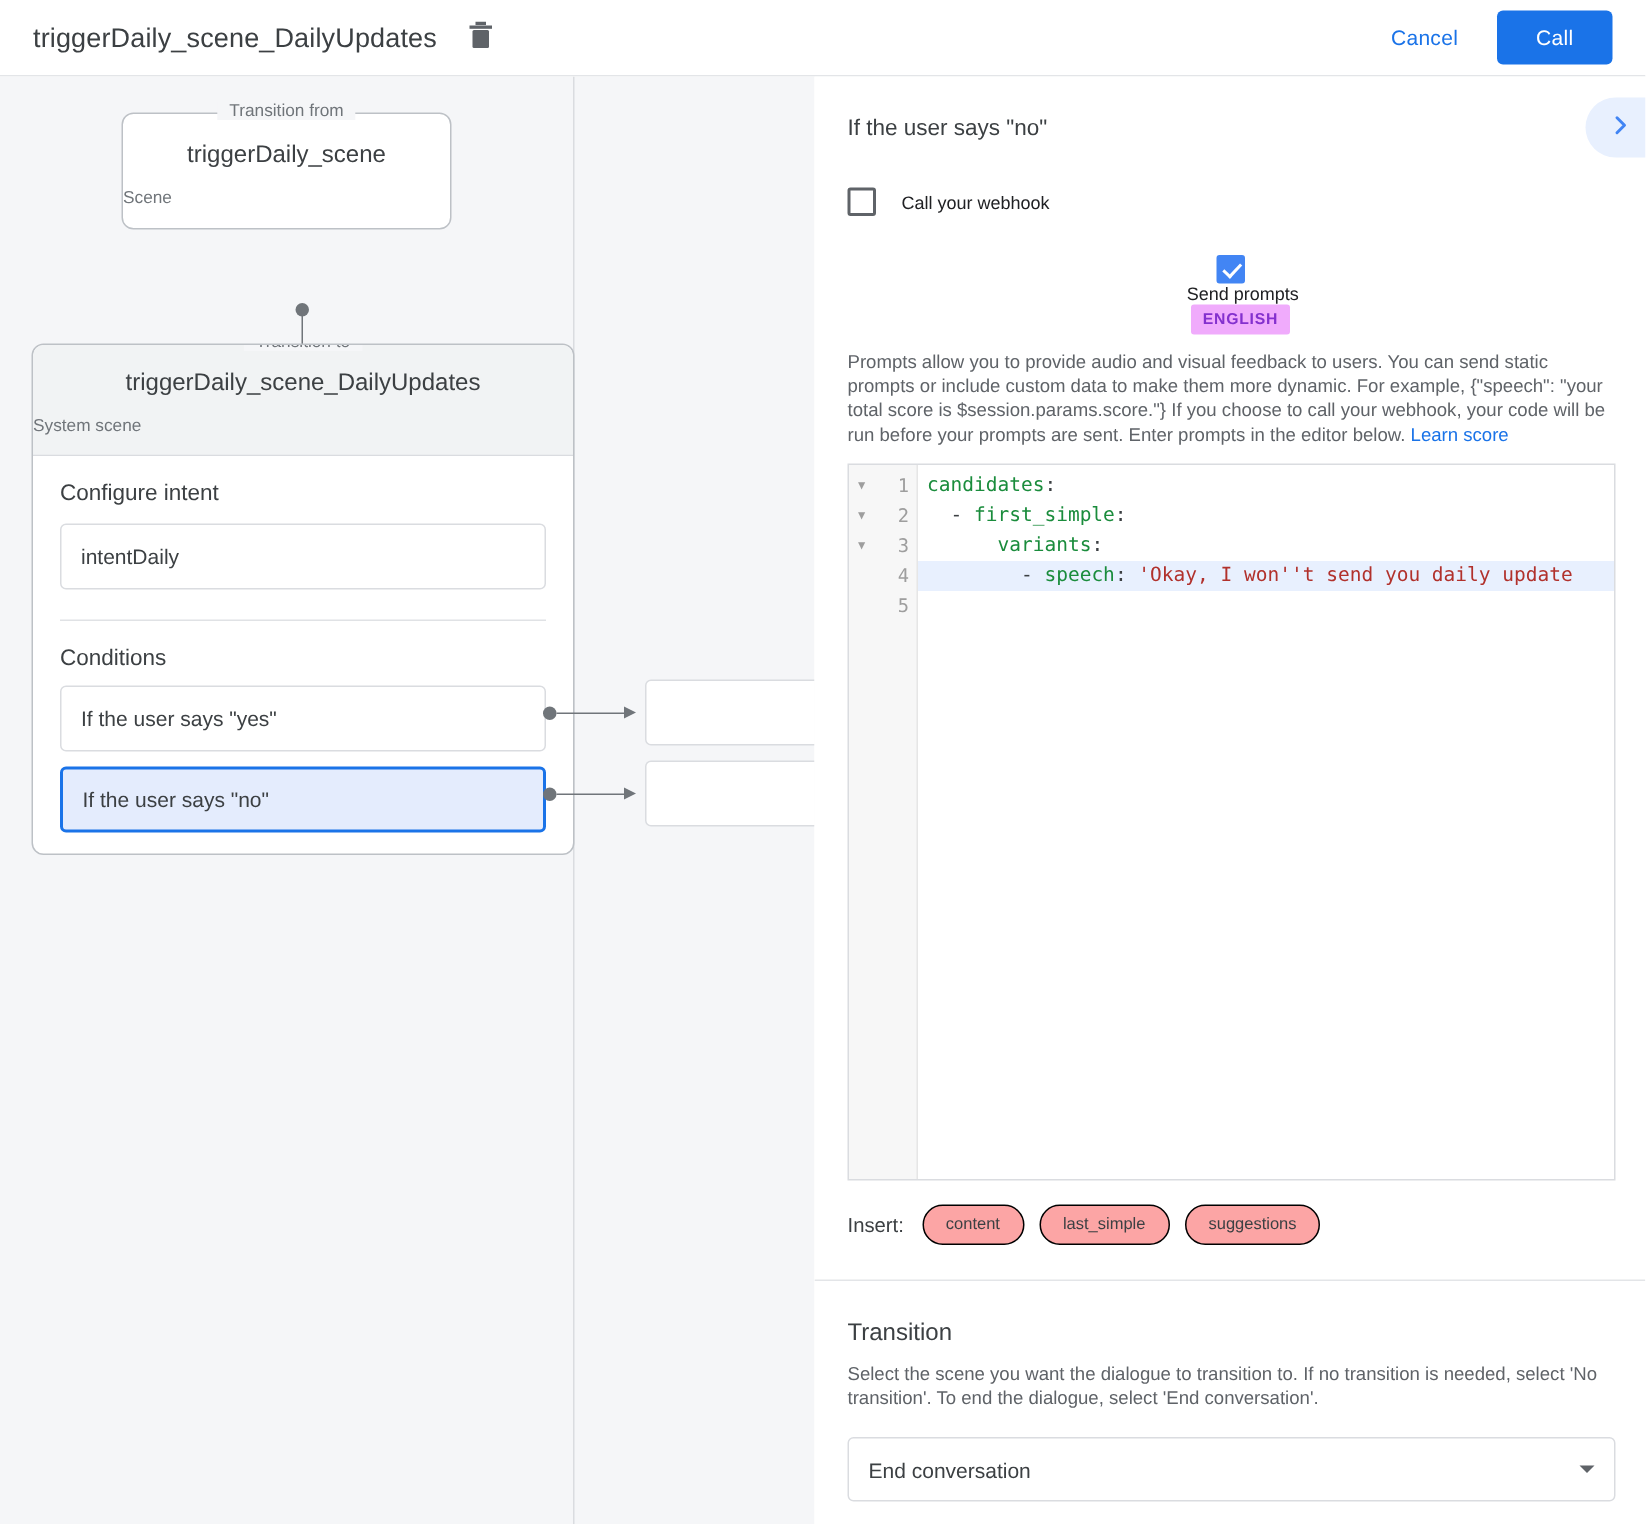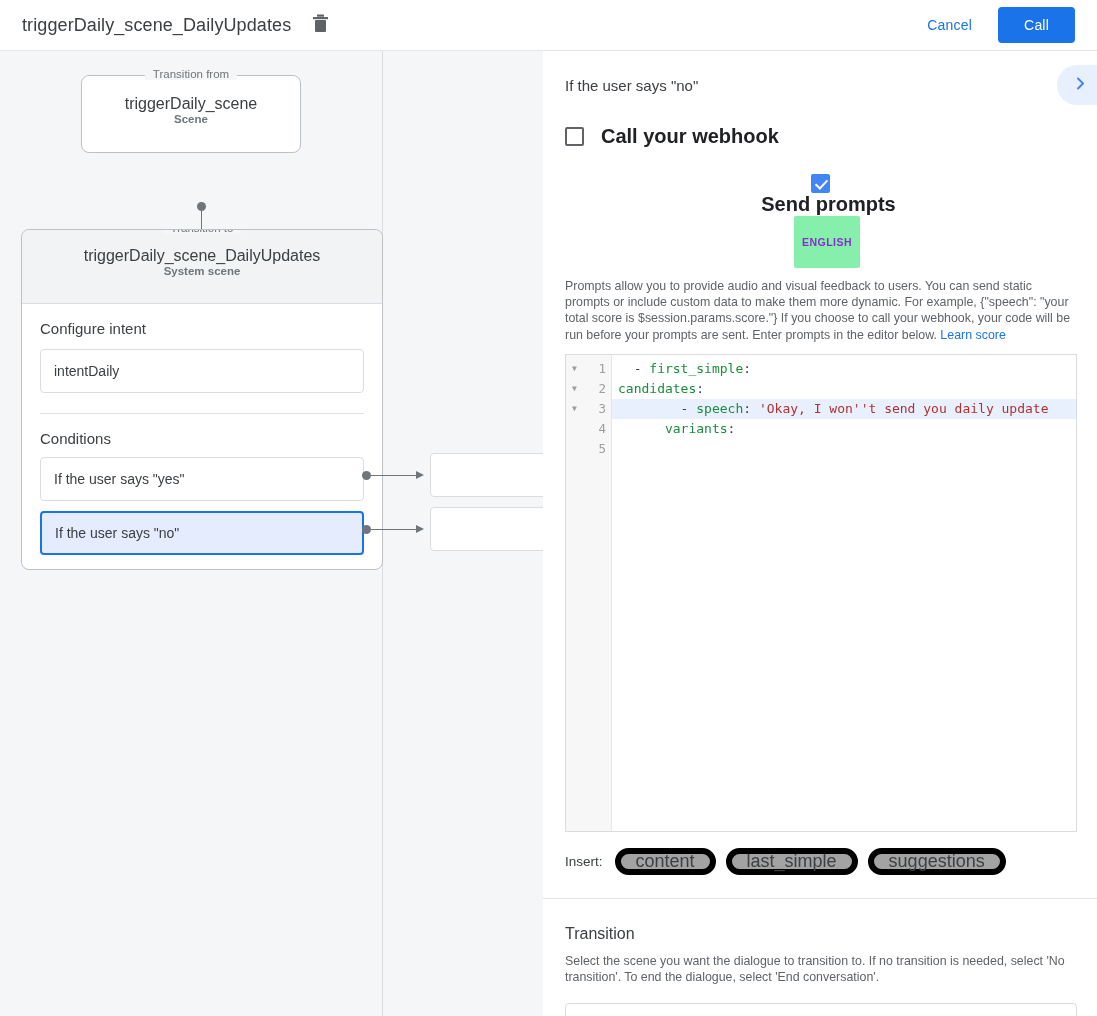--- a/index.html
+++ b/index.html
@@ -59,21 +59,21 @@
     position: absolute;
     border: 1px solid #bdc1c6; border-radius: 8px;
     background: #ffffff;
   }
   .node-legend {
     position: absolute; top: -8px; left: 50%; transform: translateX(-50%);
     background: #f5f6f8; padding: 0 8px;
     font-size: 11.5px; color: #70757a; white-space: nowrap;
   }
   .node-title { font-size: 16px; color: #3c4043; text-align: center; }
-  .node-sub   { font-size: 11.5px; color: #70757a; text-align: center; margin-top: 0; font-weight: bold; }
+  .node-sub   { font-size: 11.5px; color: #70757a; margin-top: 13px; }
 
   #node-from { left: 81px; top: 24px; width: 220px; height: 78px; }
   #node-from .node-title { margin-top: 19px; }
 
   #node-to {
     left: 21px; top: 178px; width: 362px; height: 341px;
     background: #ffffff; overflow: hidden;
   }
   .node-to-header {
     height: 74px; background: #f1f3f4;
@@ -151,25 +151,25 @@
   .cb.checked {
     background: #4285f4; border-color: #4285f4;
     position: relative;
   }
   .cb.checked::after {
     content: ""; position: absolute; left: 5px; top: 1px;
     width: 5px; height: 10px;
     border: solid #fff; border-width: 0 2px 2px 0;
     transform: rotate(43deg);
   }
-  .check-label { margin-left: 17px; font-size: 20px; font-weight: bold; color: #202124; }
+  .check-label { margin-left: 17px; font-size: 12px; font-weight: normal; color: #202124; }
   .lang-badge {
-    margin-left: 14px; background: #86efac; color: #8430ce;
+    margin-left: 14px; background: #f0abfc; color: #8430ce;
     font-size: 10.5px; font-weight: bold; letter-spacing: .5px;
-    padding: 20px 8px; border-radius: 2px;
+    padding: 4px 8px; border-radius: 2px;
   }
 
   .helptext {
     margin-top: 10px; font-size: 12.4px; line-height: 16.2px;
     color: #5f6368; max-width: 510px;
   }
   .helptext a { color: #1a73e8; text-decoration: none; cursor: pointer; }
 
   .tabs { display: flex; margin-top: 18px; }
   .tab {
@@ -203,24 +203,24 @@
     line-height: 20px; color: #3c4043; padding-left: 6px;
   }
   .code-line.hl { background: #e8f0fe; }
   .tok-key  { color: #1a8c3c; }
   .tok-str  { color: #b1312c; }
   .tok-punc { color: #3c4043; }
 
   .insert-row { display: flex; align-items: center; margin-top: 16px; }
   .insert-label { font-size: 13.5px; color: #3c4043; margin-right: 12px; }
   .chip {
-    border: 6px solid #000000; border-radius: 14px; height: 27px;
+    border: 1px solid #000000; border-radius: 14px; height: 27px;
     display: flex; align-items: center; padding: 0 15px;
-    font-size: 18px; color: #3c4043; margin-right: 10px;
-    background: #a3a3a3; cursor: pointer; font-family: inherit;
+    font-size: 11px; color: #3c4043; margin-right: 10px;
+    background: #fca5a5; cursor: pointer; font-family: inherit;
   }
 
   .panel-divider { height: 1px; background: #e3e5e8; margin-top: 23px; }
 
   .transition-title { font-size: 16px; color: #3c4043; margin-top: 26px; }
   .select-box {
     margin-top: 18px; width: 512px; height: 43px;
     border: 1px solid #dadce0; border-radius: 4px; background: #fff;
     display: flex; align-items: center; padding: 0 13px;
     font-size: 14px; color: #3c4043; cursor: pointer;
@@ -353,24 +353,24 @@
             <div class="gutter-row">
               <span class="fold"></span>
               <span class="lnum">4</span>
             </div>
             <div class="gutter-row">
               <span class="fold"></span>
               <span class="lnum">5</span>
             </div>
           </div>
         <div class="code" id="codearea">
+            <div class="code-line"><span class="tok-key">candidates</span><span class="tok-punc">:</span></div>
             <div class="code-line"><span class="tok-punc">  - </span><span class="tok-key">first_simple</span><span class="tok-punc">:</span></div>
-            <div class="code-line"><span class="tok-key">candidates</span><span class="tok-punc">:</span></div>
+            <div class="code-line"><span class="tok-punc">      </span><span class="tok-key">variants</span><span class="tok-punc">:</span></div>
             <div class="code-line hl"><span class="tok-punc">        - </span><span class="tok-key">speech</span><span class="tok-punc">: </span><span class="tok-str">'Okay, I won''t send you daily update</span></div>
-            <div class="code-line"><span class="tok-punc">      </span><span class="tok-key">variants</span><span class="tok-punc">:</span></div>
             <div class="code-line"><span class="tok-punc"></span></div>
           </div>
       </div>
 
       <div class="insert-row">
         <div class="insert-label">Insert:</div>
         <button class="chip">content</button>
         <button class="chip">last_simple</button>
         <button class="chip">suggestions</button>
       </div>

